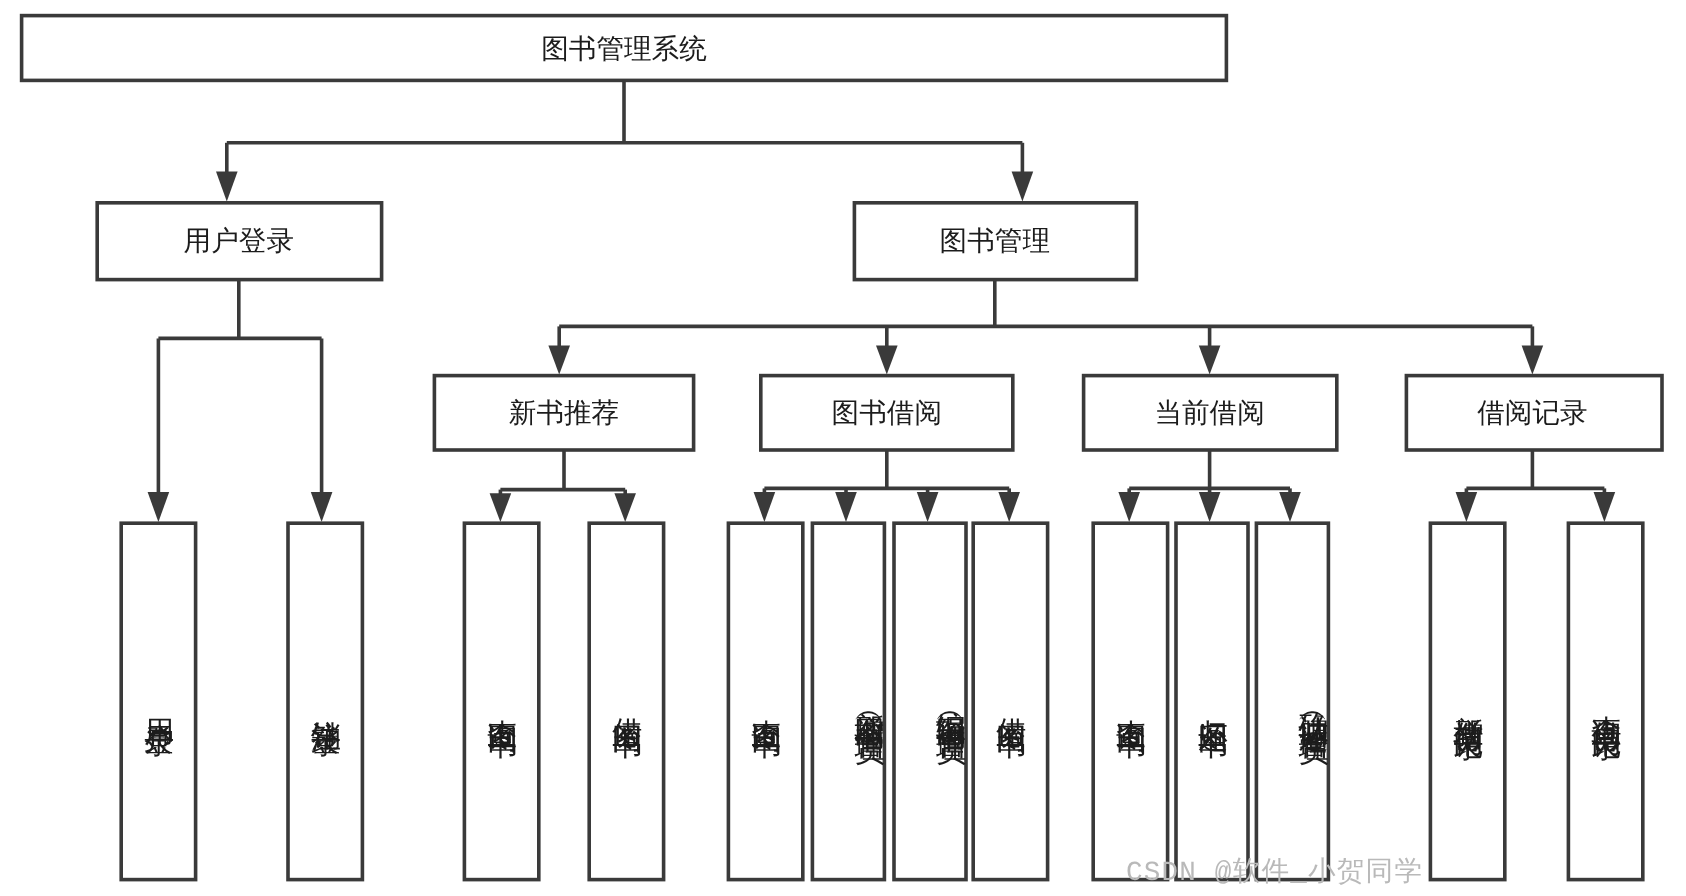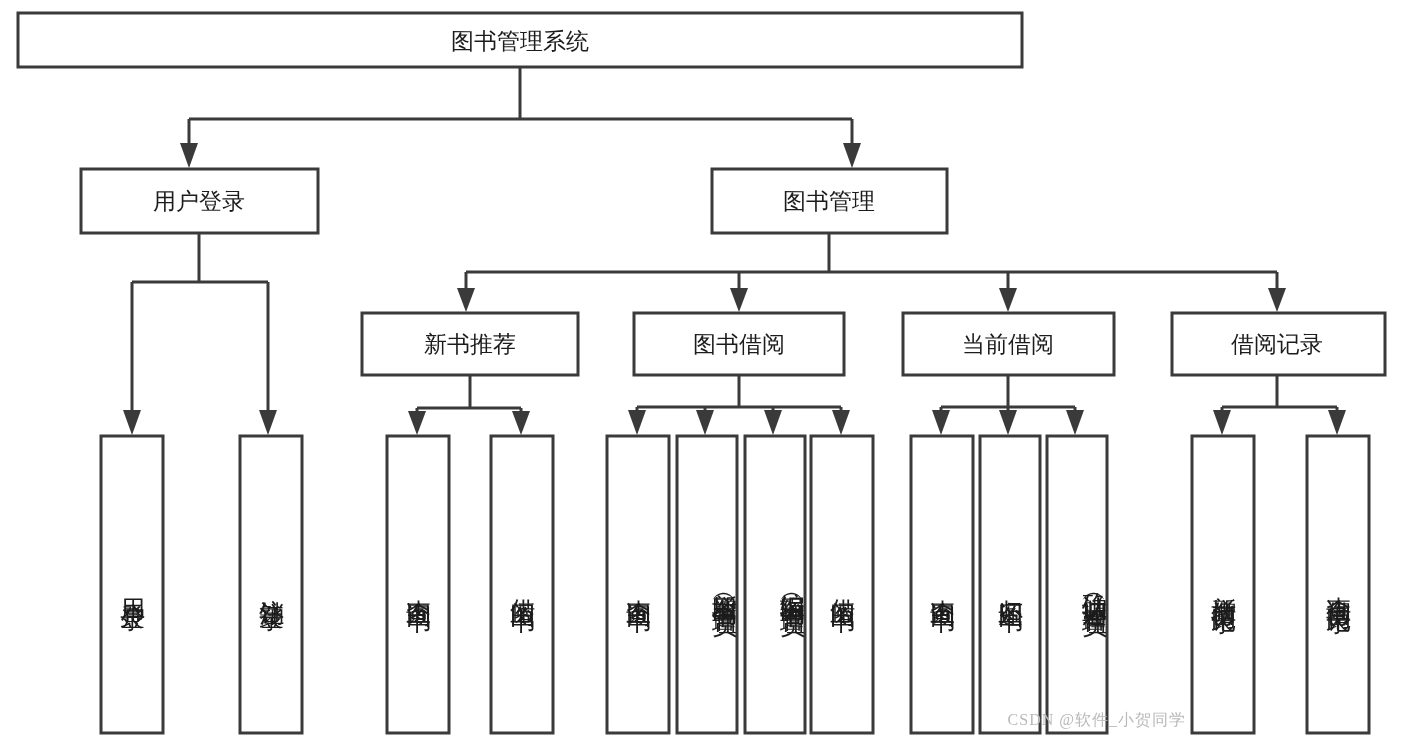--- a/index.html
+++ b/index.html
@@ -58,23 +58,23 @@
     line-height: 1.06;
     letter-spacing: 3px;
     color: #1c1c1c;
     text-align: center;
     white-space: nowrap;
     pointer-events: none;
   }
   .watermark {
     position: absolute;
     right: 8px;
-    bottom: 16px;
-    font-family: Liberation Serif, serif;
-    font-size: 16px;
+    bottom: 6px;
+    font-family: Liberation Mono, monospace;
+    font-size: 23px;
     color: #b9b9b9;
     letter-spacing: 1px;
     white-space: nowrap;
   }
 </style>
 </head>
 <body>
 
 <div id="diagram-root">
 

